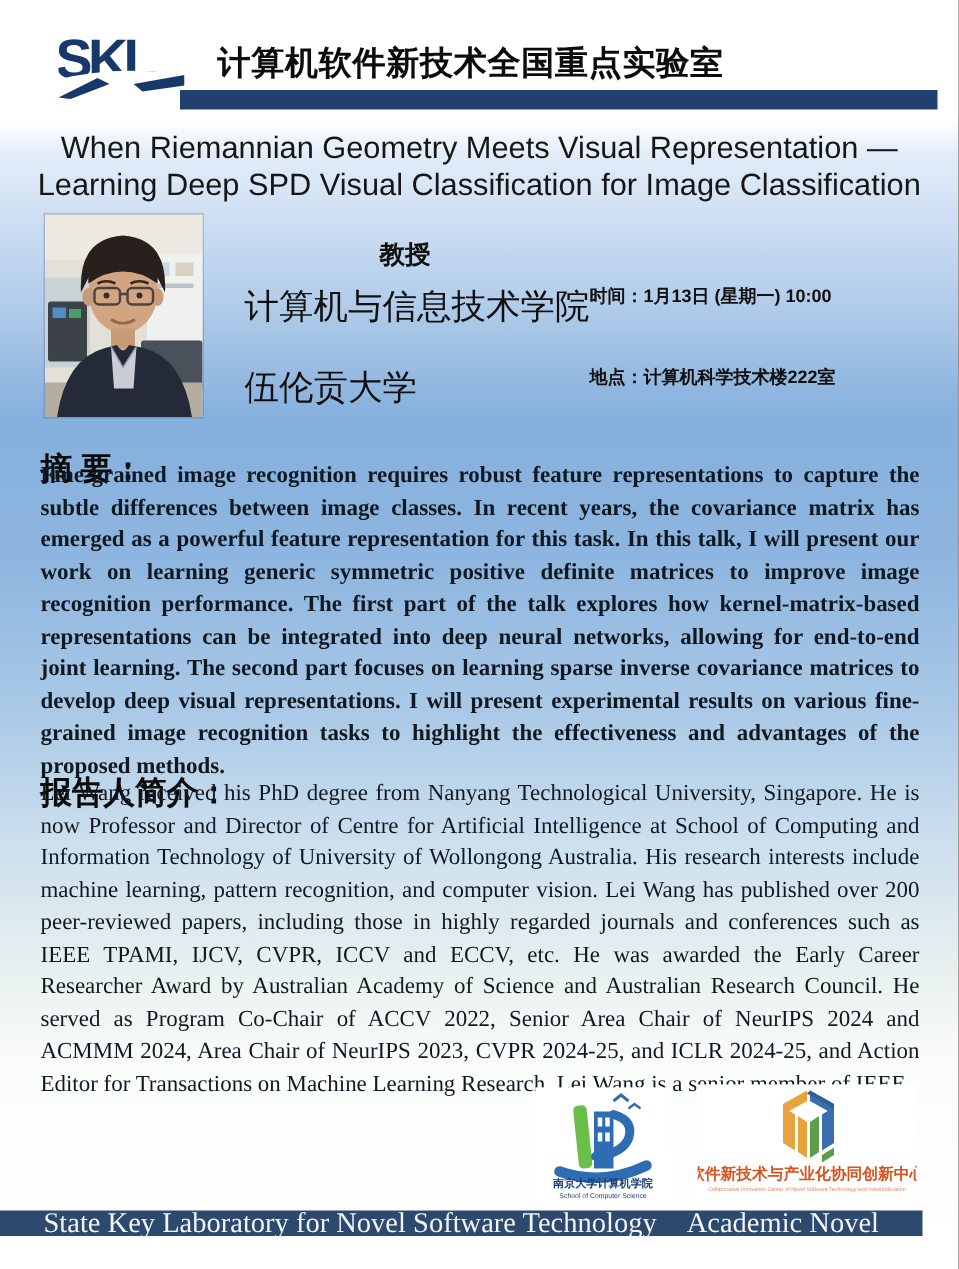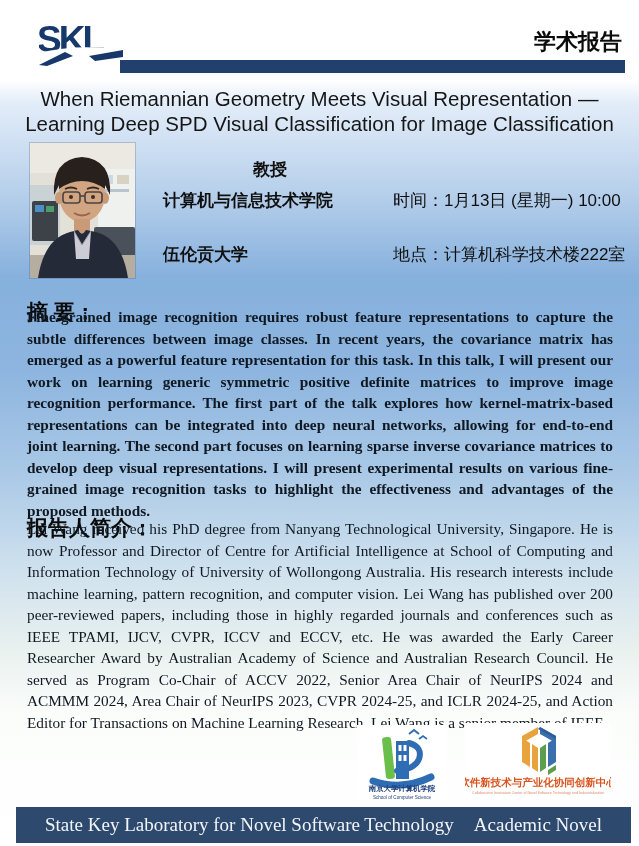--- a/index.html
+++ b/index.html
@@ -19,52 +19,52 @@
   
   .title{position:absolute;top:86px;left:8px;right:8px;text-align:center;
          font-size:20.5px;line-height:25px;color:#161616;}
   
   .photo{position:absolute;left:30px;top:143px;width:105px;height:135px;box-shadow:0 0 0 1px rgba(60,80,110,.25);}
   .sp-name{position:absolute;left:163px;top:144px;font-family:"DejaVu Serif",serif;
            font-size:34px;font-weight:700;letter-spacing:14px;color:#101010;white-space:nowrap;}
   .sp-prof{position:absolute;left:253px;top:158px;font-size:17px;font-weight:700;color:#101010;white-space:nowrap;}
   .sp-row1{top:189px;}
   .sp-row2{top:243px;}
-  .sp-left{position:absolute;left:163px;font-size:17px;font-weight:700;color:#101010;white-space:nowrap;}
-  .sp-right{position:absolute;left:393px;font-size:17px;font-weight:400;color:#101010;white-space:nowrap;}
+  .sp-left{position:absolute;left:163px;font-size:23px;font-weight:400;color:#101010;white-space:nowrap;}
+  .sp-right{position:absolute;left:393px;font-size:12px;font-weight:700;color:#101010;white-space:nowrap;}
   
   .sec-head{position:absolute;left:27px;font-size:21px;font-weight:700;color:#0b0b0b;white-space:nowrap;}
   .abs-head{top:298px;}
   .bio-head{top:514px;}
   .body-text{position:absolute;left:27px;width:586px;font-family:"Liberation Serif",serif;
              font-size:15.3px;line-height:21.5px;color:#101822;text-align:justify;}
   .abs-body{top:306px;font-weight:bold;}
   .bio-body{top:518px;}
   
   .logo-nju{position:absolute;left:357px;top:725px;width:90px;height:78px;background:#fff;}
   .logo-cic{position:absolute;left:465px;top:723px;width:146px;height:80px;background:#fff;}
   
-  .footer{position:absolute;left:16px;top:807px;width:615px;height:36px;background:#2d4a6e;
+  .footer{position:absolute;left:0;top:807px;width:615px;height:17px;background:#2d4a6e;
           display:flex;align-items:center;justify-content:center;gap:20px;
           font-family:"Liberation Serif",serif;font-size:19px;color:#f2f4f7;}
   .footer span{white-space:nowrap;}
 </style>
 </head>
 <body>
 
 <div class="page">
 
   <div class="header">
     <svg class="skl-logo" viewBox="0 0 84 45">
       <text x="-2" y="31" font-family="Liberation Sans, sans-serif" font-size="37" font-weight="900" fill="#17386b" letter-spacing="-3" transform="scale(1.0,1.0)">SKL</text>
       <path d="M -4 36 Q 40 24 88 33" stroke="#ffffff" stroke-width="6" fill="none"></path>
       <polygon points="0,44 26,31 34,35 8,45" fill="#17386b"></polygon>
       <polygon points="50,35 84,29 84,36 56,40" fill="#17386b"></polygon>
     </svg>
-    <div class="hdr-forum">学术报告</div>
+    <div class="hdr-lab">计算机软件新技术全国重点实验室</div>
     <div class="hdr-rule"></div>
   </div>
 
   <div class="title">
     <div>When Riemannian Geometry Meets Visual Representation —</div>
     <div>Learning Deep SPD Visual Classification for Image Classification</div>
   </div>
 
   <svg class="photo" viewBox="0 0 105 135">
     <rect x="0" y="0" width="105" height="135" fill="#e3e0d8"></rect>

